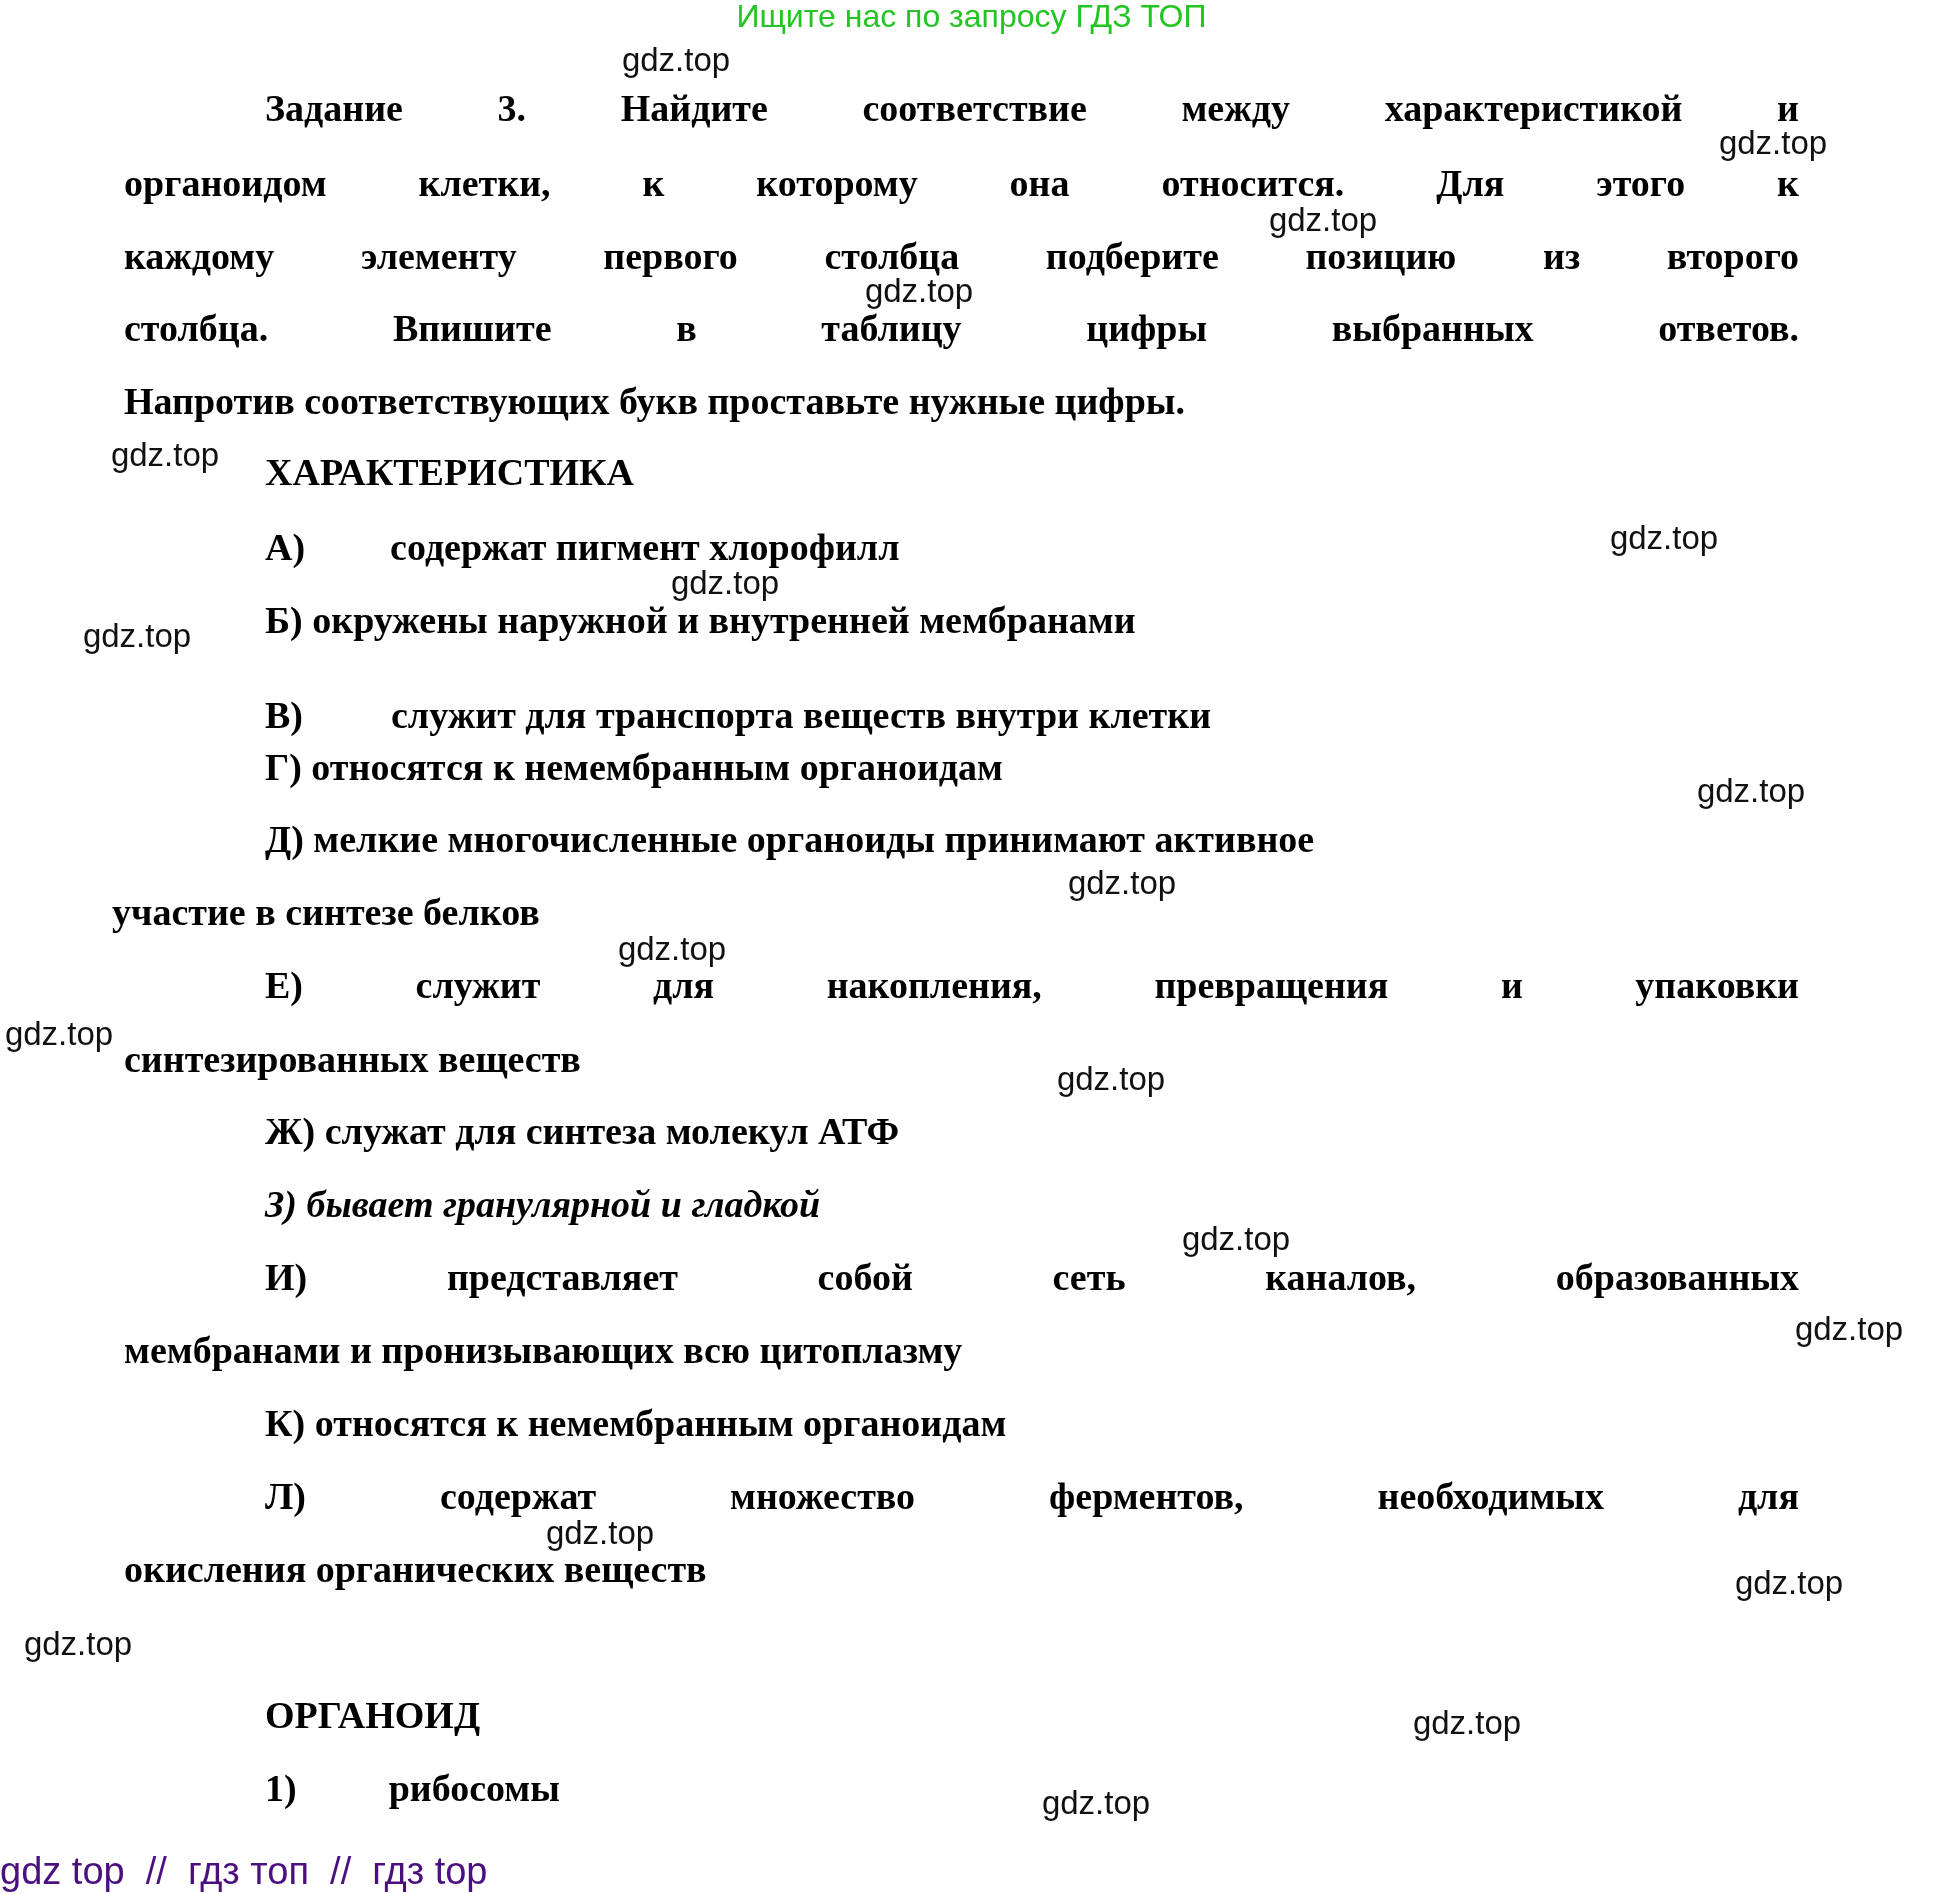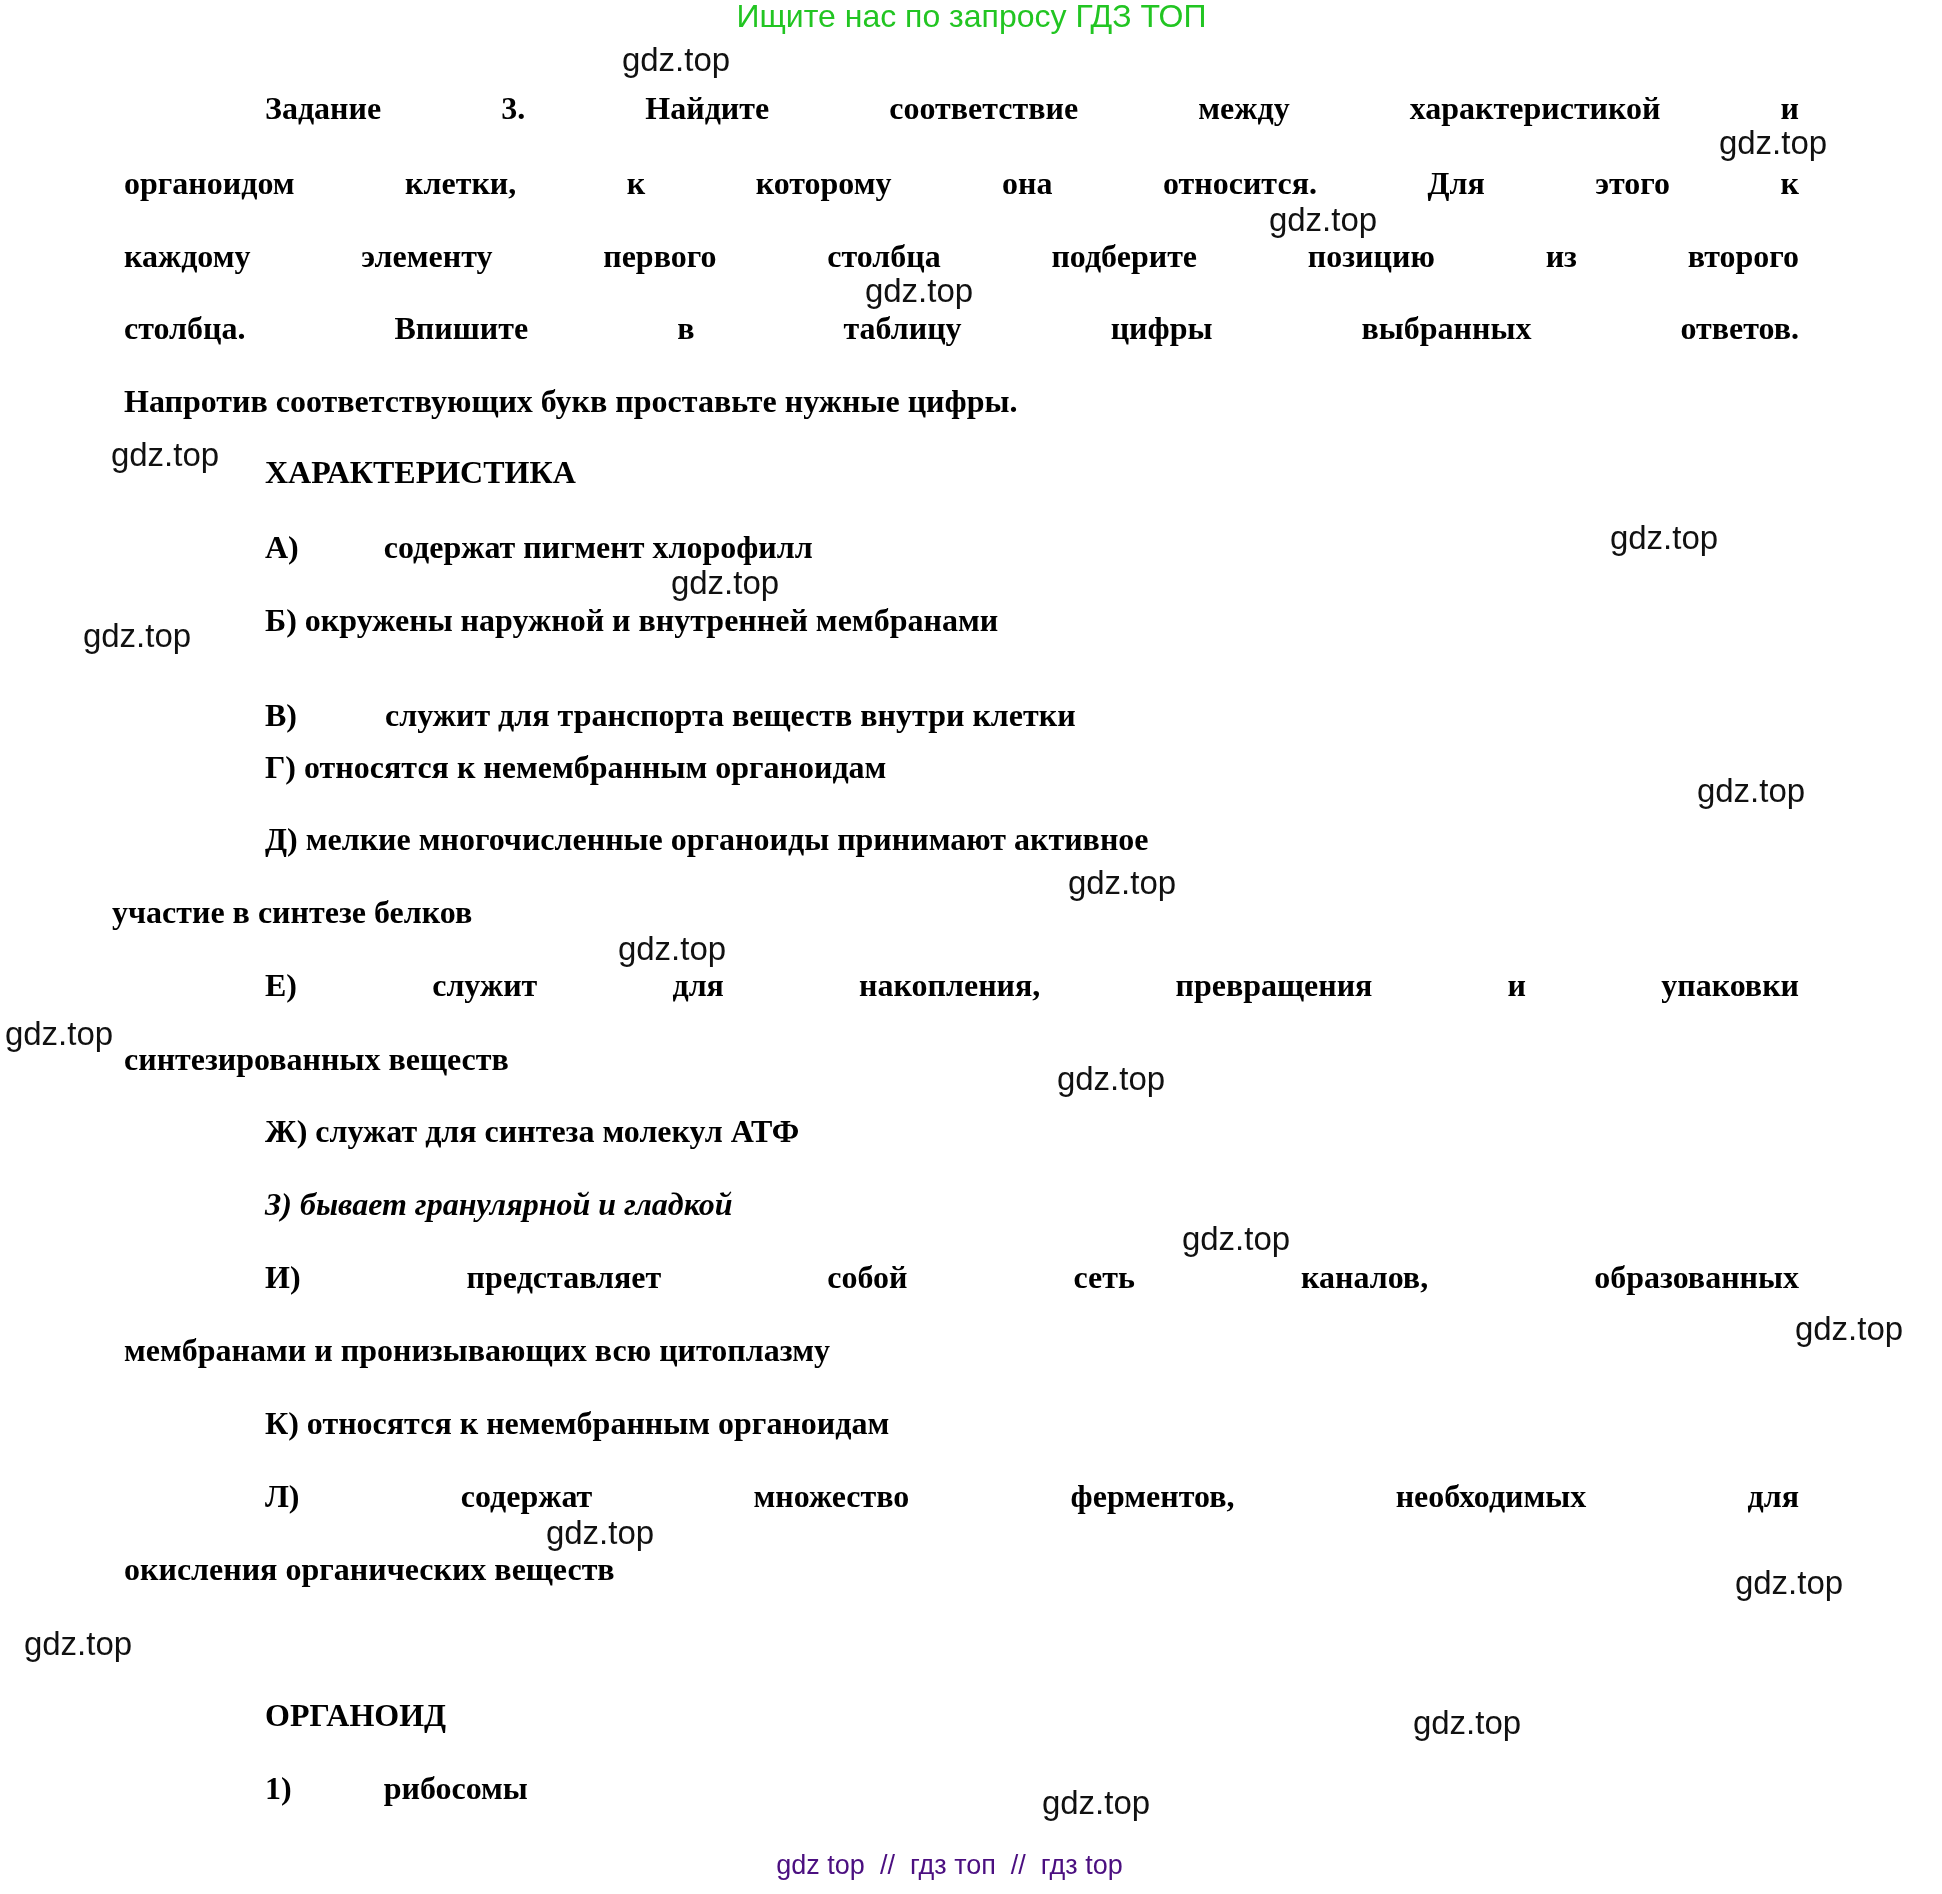--- a/index.html
+++ b/index.html
@@ -3,31 +3,31 @@
 <meta charset="utf-8">
 <style>
   html, body { margin:0; padding:0; background:#ffffff; }
   body { width:1943px; height:1895px; position:relative; overflow:hidden; }
   .banner {
     position:absolute; top:0; left:0; width:1943px; text-align:center;
     font-family:"Liberation Sans", sans-serif; font-size:32px; color:#22c522;
     line-height:36px; top:-1.9px;
   }
   .footer {
-    position:absolute; left:0; width:1899px; text-align:center; top:1850px;
-    font-family:"Liberation Sans", sans-serif; font-size:27px; color:#4b0f80;
+    position:absolute; left:0; width:1899px; top:1850px;
+    font-family:"Liberation Sans", sans-serif; font-size:38px; color:#4b0f80;
     white-space:pre;
   }
   .wm {
     position:absolute; font-family:"Liberation Sans", sans-serif; font-size:33px;
     color:#111; line-height:28px; transform:translate(-50%,-50%);
   }
   .line {
     position:absolute; font-family:"Liberation Serif", serif; font-weight:bold;
-    font-size:32px; line-height:57px; color:#000; white-space:nowrap;
+    font-size:38px; line-height:57px; color:#000; white-space:nowrap;
     transform:translateY(-50%);
   }
   .just { text-align:justify; text-align-last:justify; }
 </style>
 </head>
 <body>
 
 <div class="banner">Ищите нас по запросу ГДЗ ТОП</div>
 
 <div class="line just" style="left:265px;width:1534px;top:108px;">Задание 3. Найдите соответствие между характеристикой и</div>

